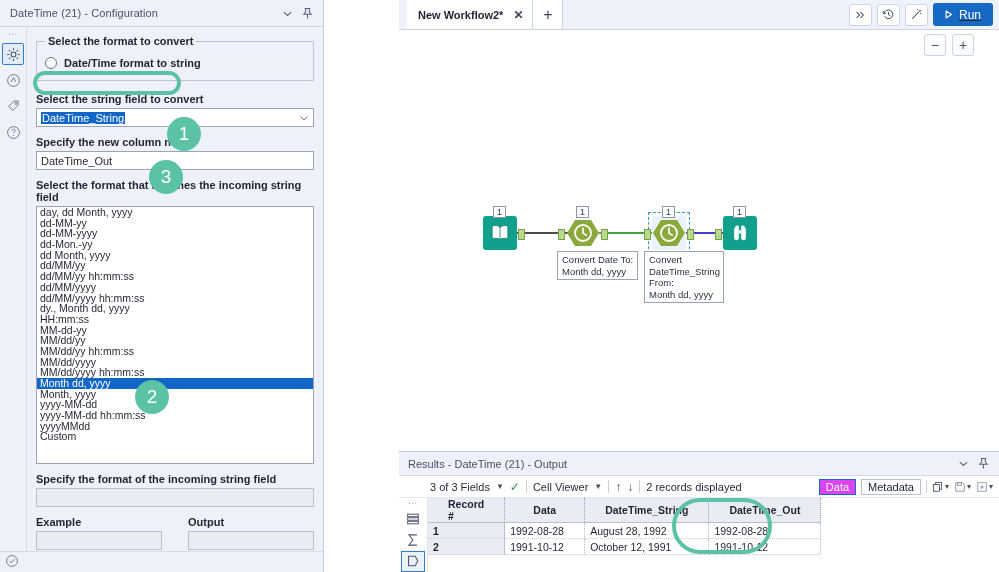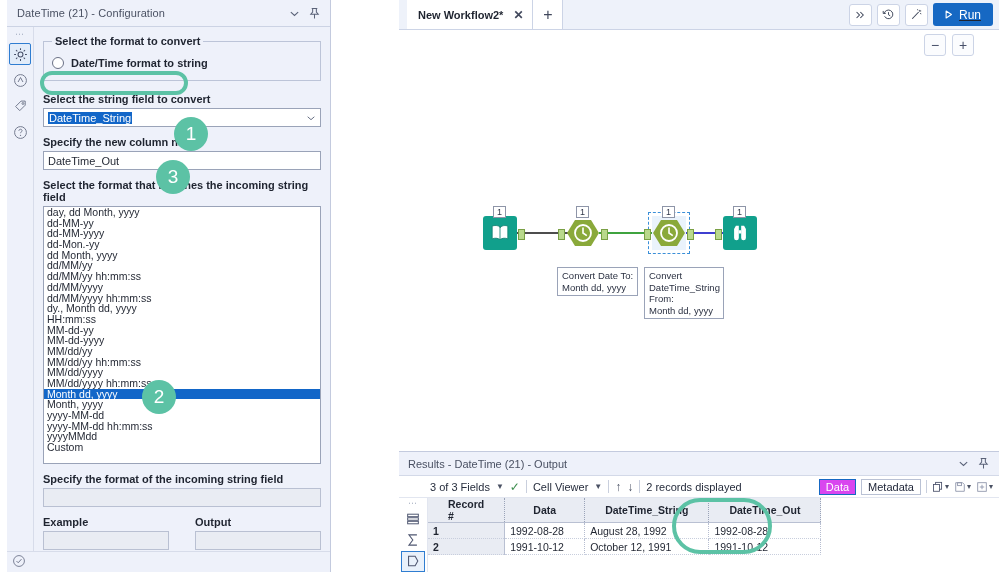--- a/index.html
+++ b/index.html
@@ -9,21 +9,21 @@
     overflow: hidden;
     background: #ffffff;
     font-family: "Liberation Sans", sans-serif;
     font-size: 11px;
     color: #1f2430;
   }
   #app { position: relative; width: 999px; height: 572px; }
 
   
   #config-panel {
-    position: absolute; left: 7px; top: 0; width: 324px; height: 572px;
+    position: absolute; left: 0; top: 0; width: 324px; height: 572px;
     background: #eef1fa;
     border-right: 1px solid #c3cade;
     display: flex; flex-direction: column;
   }
   #config-titlebar {
     height: 27px; min-height: 27px;
     background: #eef1fa;
     border-bottom: 1px solid #ccd3e4;
     display: flex; align-items: center;
     padding: 0 6px 0 10px;
@@ -157,21 +157,21 @@
     font-size: 9px; color: #31384a;
   }
   .node.sel-outline { outline: 1px dashed #3b8fd8; outline-offset: 3px; background: #eaf3fc; }
   .port { position: absolute; top: 13px; width: 7px; height: 11px; background: #b9d98c; border: 1px solid #7aa045; }
   .port.out { right: -8px; }
   .port.in { left: -8px; }
   .conn { position: absolute; height: 2px; }
 
   .node-note {
     position: absolute; background: #fff; border: 1px solid #9aa3b8;
-    font-size: 9.5px; line-height: 11.5px; color: #2b3142; padding: 2px 4px; white-space: pre; margin-top: 16px;
+    font-size: 9.5px; line-height: 11.5px; color: #2b3142; padding: 2px 4px; white-space: pre;
   }
 
   
   #results { position: absolute; left: 0; bottom: 0; width: 600px; height: 121px; background: #fff; border-top: 1px solid #c3cade; }
   #results-title {
     height: 24px; background: #eef1fa; border-bottom: 1px solid #d3d9e8;
     display: flex; align-items: center; padding: 0 6px 0 9px;
   }
   #results-title .t { flex: 1; font-size: 11px; color: #4a5163; }
   #results-toolbar {
@@ -296,21 +296,20 @@
             <div class="fmt-item">dd-MM-yyyy</div>
             <div class="fmt-item">dd-Mon.-yy</div>
             <div class="fmt-item">dd Month, yyyy</div>
             <div class="fmt-item">dd/MM/yy</div>
             <div class="fmt-item">dd/MM/yy hh:mm:ss</div>
             <div class="fmt-item">dd/MM/yyyy</div>
             <div class="fmt-item">dd/MM/yyyy hh:mm:ss</div>
             <div class="fmt-item">dy., Month dd, yyyy</div>
             <div class="fmt-item">HH:mm:ss</div>
             <div class="fmt-item">MM-dd-yy</div>
-            <div class="fmt-item">MM-dd-yyyy</div>
             <div class="fmt-item">MM/dd/yy</div>
             <div class="fmt-item">MM/dd/yy hh:mm:ss</div>
             <div class="fmt-item">MM/dd/yyyy</div>
             <div class="fmt-item">MM/dd/yyyy hh:mm:ss</div>
             <div class="fmt-item sel">Month dd, yyyy</div>
             <div class="fmt-item">Month, yyyy</div>
             <div class="fmt-item">yyyy-MM-dd</div>
             <div class="fmt-item">yyyy-MM-dd hh:mm:ss</div>
             <div class="fmt-item">yyyyMMdd</div>
             <div class="fmt-item">Custom</div>

